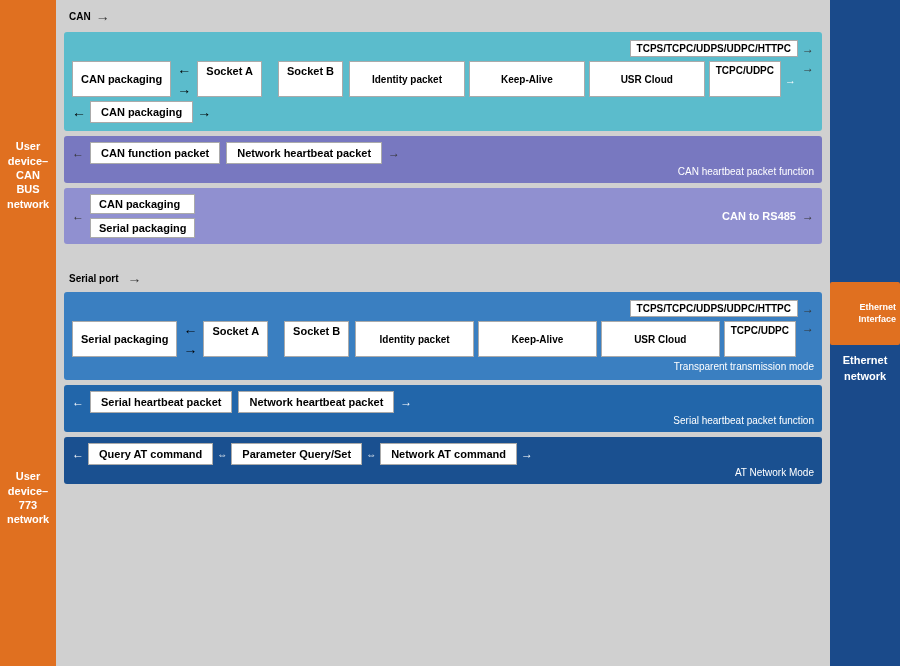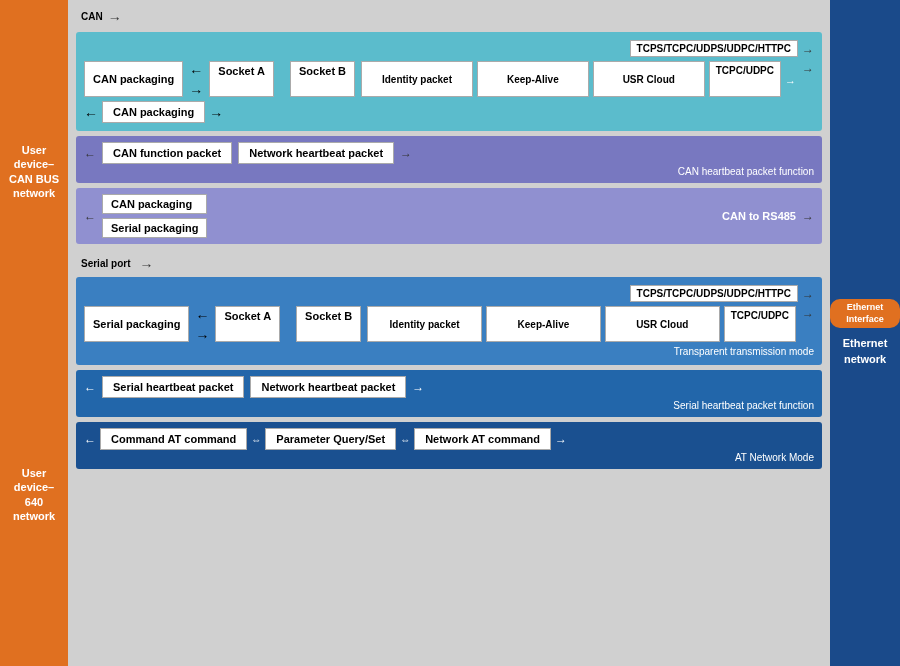--- a/index.html
+++ b/index.html
@@ -7,21 +7,21 @@
       width: 900px;
       height: 666px;
       font-family: Arial, sans-serif;
       font-size: 11px;
       background: #e8e8e8;
       display: flex;
       overflow: hidden;
     }
 
     .left-bar {
-      width: 68px;
+      width: 56px;
       background: #e07020;
       display: flex;
       flex-direction: column;
       justify-content: space-around;
       align-items: center;
       padding: 10px 5px;
       flex-shrink: 0;
     }
     .left-bar-section {
       display: flex;
@@ -306,21 +306,21 @@
 <div class="left-bar">
   <div class="left-bar-section">
     <span>User</span>
     <span>device–</span>
     <span>CAN BUS</span>
     <span>network</span>
   </div>
   <div class="left-bar-section">
     <span>User</span>
     <span>device–</span>
-    <span>640</span>
+    <span>773</span>
     <span>network</span>
   </div>
 </div>
 
 <div class="main-content">
 
   <div style="display:flex; align-items:center; gap:0; margin-bottom:2px;">
     <div class="can-label-inline">CAN</div>
     <span style="font-size:14px; color:#333;">→</span>
   </div>
@@ -388,21 +388,21 @@
           <div class="socket-block">CAN packaging</div>
           <div class="socket-block">Serial packaging</div>
         </div>
         <div class="rs485-label">CAN to RS485</div>
         <span style="font-size:12px; color:#333;">→</span>
       </div>
     </div>
 
   </div>
 
-  <div style="display:flex; align-items:center; gap:4px; margin-top:5px;">
+  <div style="display:flex; align-items:center; gap:4px; margin-top:20px;">
     <div class="serial-label-inline">Serial port</div>
     <span style="font-size:14px; color:#333;">→</span>
   </div>
 
   <div class="bottom-half">
 
     <div class="serial-section">
 
       <div style="display:flex; justify-content:flex-end; align-items:center; gap:4px;">
         <div class="protocol-top" style="font-size:10px; background:white; border:1px solid #aaa; padding:2px 6px;">TCPS/TCPC/UDPS/UDPC/HTTPC</div>
@@ -445,35 +445,35 @@
         <div class="heartbeat-block">Serial heartbeat packet</div>
         <div class="heartbeat-block">Network heartbeat packet</div>
         <span style="font-size:12px; color:white;">→</span>
       </div>
       <div class="section-label">Serial heartbeat packet function</div>
     </div>
 
     <div class="at-command-section">
       <div class="at-inner">
         <span style="font-size:12px; color:white;">←</span>
-        <div class="heartbeat-block">Command AT command</div>
+        <div class="heartbeat-block">Query AT command</div>
         <span style="font-size:10px; color:white;">⇔</span>
         <div class="heartbeat-block">Parameter Query/Set</div>
         <span style="font-size:10px; color:white;">⇔</span>
         <div class="heartbeat-block">Network AT command</div>
         <span style="font-size:12px; color:white;">→</span>
       </div>
       <div class="section-label">AT Network Mode</div>
     </div>
 
   </div>
 
 </div>
 
 <div class="right-bar">
-  <div style="font-size:9px; background:#e07020; color:white; padding:3px 4px; border-radius:10px; text-align:center; line-height:1.3;">
+  <div style="font-size:9px; background:#e07020; color:white; padding:20px 4px; border-radius:2px; text-align:right; line-height:1.3;">
     <span>Ethernet
 Interface</span>
   </div>
   <div style="font-size:11px; font-weight:bold; color:white; text-align:center; line-height:1.4;">
     Ethernet<br>network
   </div>
 </div>
 
 </body></html>

